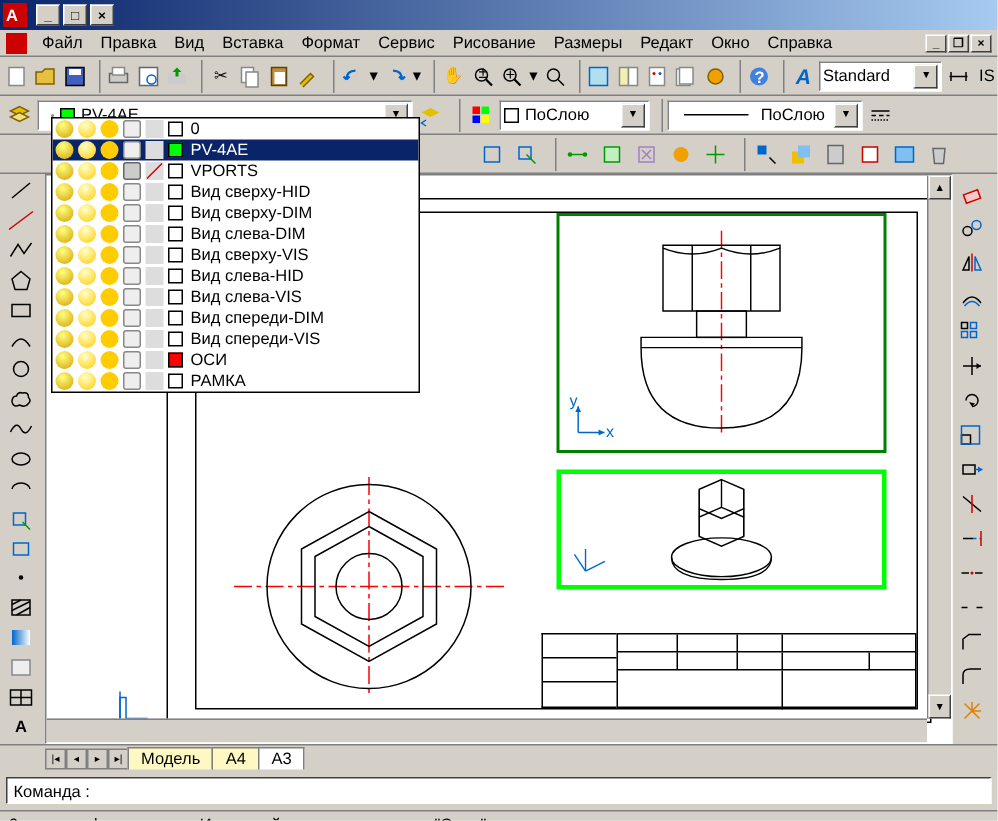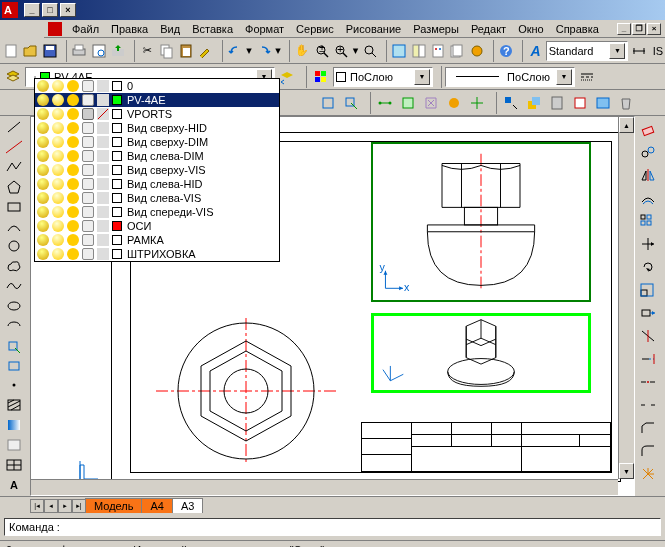--- a/index.html
+++ b/index.html
@@ -3,21 +3,21 @@
 <meta charset="utf-8">
 <style>
   * { box-sizing: border-box; margin: 0; padding: 0; font-family: Tahoma, sans-serif; font-size: 11px; }
   body { background: #d4d0c8; width: 665px; height: 547px; overflow: hidden; position: relative; }
   
   .titlebar { height: 20px; background: linear-gradient(to right, #0a246a, #a6caf0); display: flex; align-items: center; padding: 0 2px; color: white; }
   .titlebar .icon { width: 16px; height: 16px; margin-right: 4px; }
   .titlebar .title { flex: 1; font-weight: bold; }
   .titlebar .winbtn { width: 16px; height: 14px; background: #d4d0c8; border: 1px solid; border-color: #fff #404040 #404040 #fff; margin-left: 2px; display: flex; align-items: center; justify-content: center; color: black; font-size: 9px; font-weight: bold; cursor: pointer; }
   
-  .menubar { height: 18px; background: #d4d0c8; display: flex; align-items: center; padding: 0 4px; border-bottom: 1px solid #808080; margin-left: 44px; }
+  .menubar { height: 18px; background: #d4d0c8; display: flex; align-items: center; padding: 0 4px; border-bottom: 1px solid #808080; }
   .menubar .menu-item { padding: 1px 6px; cursor: pointer; }
   .menubar .doc-btns { margin-left: auto; display: flex; }
   .menubar .doc-btn { width: 14px; height: 12px; background: #d4d0c8; border: 1px solid; border-color: #fff #404040 #404040 #fff; margin-left: 1px; display:flex;align-items:center;justify-content:center;font-size:8px;font-weight:bold;cursor:pointer; }
   
   .toolbar { height: 26px; background: #d4d0c8; display: flex; align-items: center; padding: 0 2px; border-bottom: 1px solid #808080; gap: 1px; }
   .tbtn { width: 22px; height: 22px; border: 1px solid transparent; display: flex; align-items: center; justify-content: center; cursor: pointer; }
   .sep { width: 6px; height: 22px; border-right: 1px solid #808080; margin: 0 2px; }
   
   .combo { height: 20px; border: 1px solid; border-color: #808080 #fff #fff #808080; background: white; display: flex; align-items: center; padding: 0 2px; position: relative; }
   .combo .arrow { width: 16px; height: 16px; background: #d4d0c8; border: 1px solid; border-color: #fff #404040 #404040 #fff; display: flex; align-items: center; justify-content: center; font-size: 7px; cursor:pointer; }
@@ -43,21 +43,21 @@
   .sun { background: radial-gradient(circle at 40% 30%, #ffffcc, #ffcc00); border-radius: 50%; }
   .lock-open { background: #eee; border: 1px solid #888; border-radius: 2px; }
   .lock-closed { background: #ccc; border: 1px solid #666; border-radius: 2px; }
   .plot-yes { background: #ddd; position:relative; }
   .plot-no { background: #ddd; position:relative; }
   .layer-sw { width: 10px; height: 10px; border: 1px solid #000; flex-shrink: 0; }
   .layer-name { margin-left: 2px; white-space: nowrap; }
   
   .tabs-area { height: 18px; background: #d4d0c8; display: flex; align-items: center; padding-left: 30px; border-top: 1px solid #808080; }
   .tab-nav { width: 14px; height: 14px; border: 1px solid #808080; display:flex;align-items:center;justify-content:center;font-size:7px;cursor:pointer; }
-  .tab { padding: 1px 8px; border: 1px solid #808080; border-bottom: none; background: #f97316; margin-left:-1px; cursor:pointer; }
+  .tab { padding: 1px 8px; border: 1px solid #808080; border-bottom: none; background: #fef9c3; margin-left:-1px; cursor:pointer; }
   .tab.active { background: white; font-weight: normal; }
   
   .command-area { margin: 4px; border: 1px solid; border-color: #404040 #fff #fff #404040; background: white; padding: 2px 4px; font-family: 'Courier New', monospace; font-size: 12px; height: 18px; }
   .status-bar { height: 18px; background: #d4d0c8; border-top: 1px solid #808080; padding: 2px 6px; display:flex;align-items:center; }
   
   .vp { position: absolute; border: 2px solid green; }
   .vp.sel { border: 3px solid #00ff00; }
 </style>
 </head>
 <body>
@@ -772,48 +772,48 @@
       <span class="layer-sw" style="background:#ffffff"></span>
       <span class="layer-name">Вид слева-VIS</span>
     </div>
     <div class="layer-row">
       <span class="lico bulb"></span>
       <span class="lico sun"></span>
       <span class="lico" style="background:#ffcc00;border-radius:50%"></span>
       <span class="lico lock-open"></span>
       <span class="lico plot-yes"></span>
       <span class="layer-sw" style="background:#ffffff"></span>
+      <span class="layer-name">Вид спереди-DIM</span>
+    </div>
+    <div class="layer-row">
+      <span class="lico bulb"></span>
+      <span class="lico sun"></span>
+      <span class="lico" style="background:#ffcc00;border-radius:50%"></span>
+      <span class="lico lock-open"></span>
+      <span class="lico plot-yes"></span>
+      <span class="layer-sw" style="background:#ffffff"></span>
       <span class="layer-name">Вид спереди-VIS</span>
     </div>
     <div class="layer-row">
       <span class="lico bulb"></span>
       <span class="lico sun"></span>
       <span class="lico" style="background:#ffcc00;border-radius:50%"></span>
       <span class="lico lock-open"></span>
       <span class="lico plot-yes"></span>
       <span class="layer-sw" style="background:#ff0000"></span>
       <span class="layer-name">ОСИ</span>
     </div>
     <div class="layer-row">
       <span class="lico bulb"></span>
       <span class="lico sun"></span>
       <span class="lico" style="background:#ffcc00;border-radius:50%"></span>
       <span class="lico lock-open"></span>
       <span class="lico plot-yes"></span>
       <span class="layer-sw" style="background:#ffffff"></span>
       <span class="layer-name">РАМКА</span>
-    </div>
-    <div class="layer-row">
-      <span class="lico bulb"></span>
-      <span class="lico sun"></span>
-      <span class="lico" style="background:#ffcc00;border-radius:50%"></span>
-      <span class="lico lock-open"></span>
-      <span class="lico plot-yes"></span>
-      <span class="layer-sw" style="background:#ffffff"></span>
-      <span class="layer-name">ШТРИХОВКА</span>
     </div>
   </div>
 
 <div class="tabs-area">
   <span class="tab-nav">|◂</span>
   <span class="tab-nav">◂</span>
   <span class="tab-nav">▸</span>
   <span class="tab-nav">▸|</span>
   <span class="tab">Модель</span>
   <span class="tab">A4</span>

